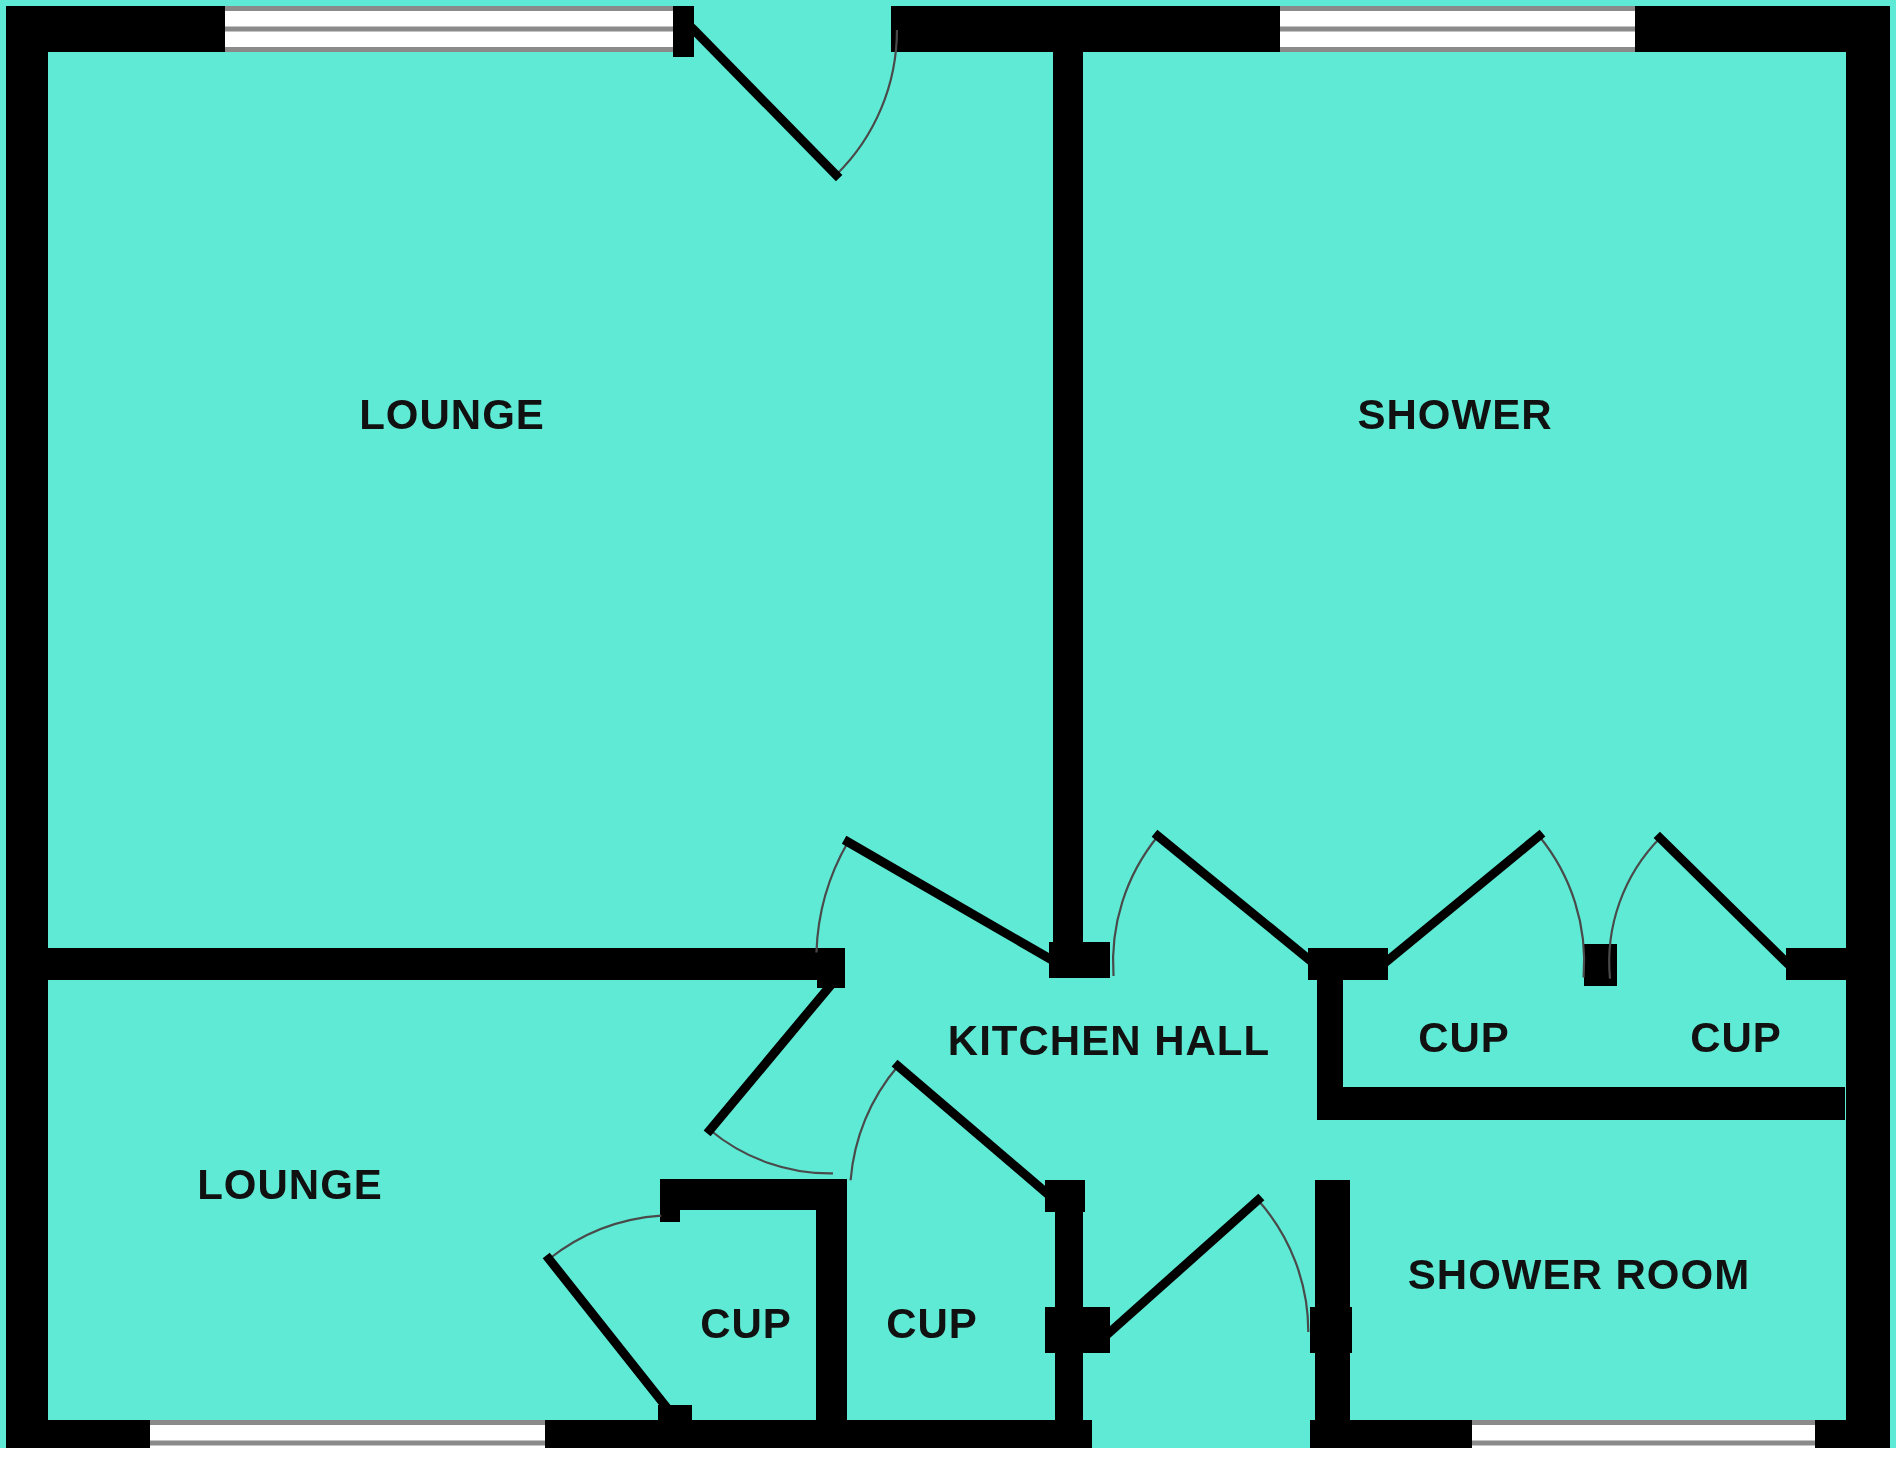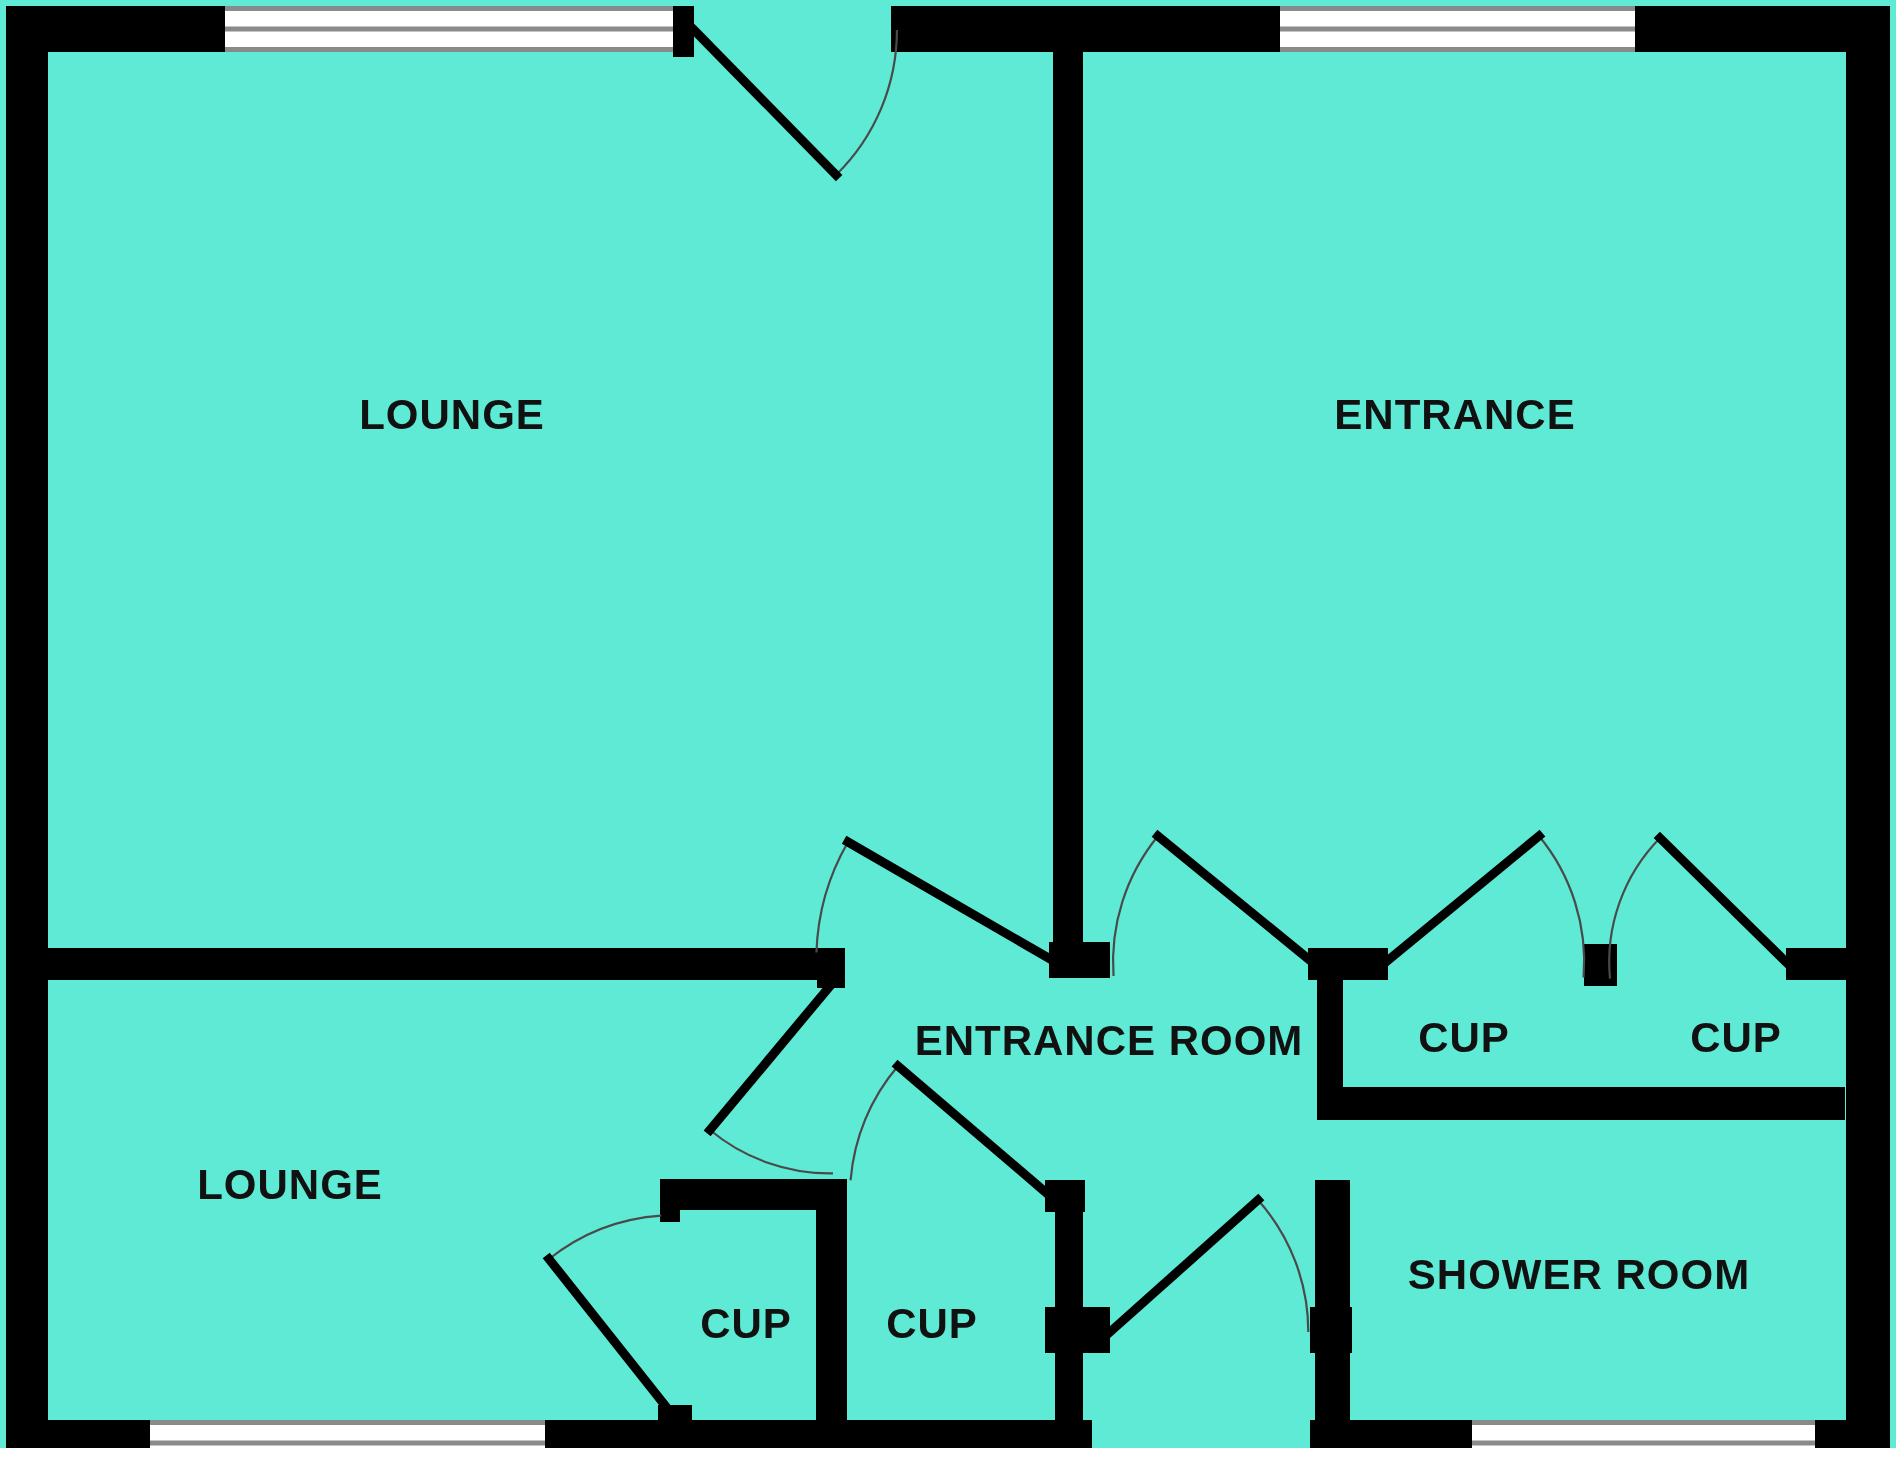--- a/index.html
+++ b/index.html
@@ -117,21 +117,21 @@
           <line x1="1786" y1="962" x2="1660" y2="838" stroke="#000000" stroke-width="9" stroke-linecap="square"></line>
         </g>
         <g>
           <path d="M 1258 1200 A 198.31288409984865 198.31288409984865 0 0 1 1308.3128840998486 1332" fill="none" stroke="#4a4a4a" stroke-width="2.2"></path>
           <line x1="1110" y1="1332" x2="1258" y2="1200" stroke="#000000" stroke-width="9" stroke-linecap="square"></line>
         </g>
       </g>
   </svg>
 
   <div class="room-label" style="left: 452px; top: 415px; color: rgb(17, 17, 17);">LOUNGE</div>
-  <div class="room-label" style="left: 1455px; top: 415px; color: rgb(17, 17, 17);">ENTRANCE</div>
-  <div class="room-label" style="left: 1109px; top: 1041px; color: rgb(17, 17, 17);">ENTRANCE ROOM</div>
+  <div class="room-label" style="left: 1455px; top: 415px; color: rgb(17, 17, 17);">SHOWER</div>
+  <div class="room-label" style="left: 1109px; top: 1041px; color: rgb(17, 17, 17);">KITCHEN HALL</div>
   <div class="room-label" style="left: 290px; top: 1185px; color: rgb(17, 17, 17);">LOUNGE</div>
   <div class="room-label" style="left: 746px; top: 1324px; color: rgb(17, 17, 17);">CUP</div>
   <div class="room-label" style="left: 932px; top: 1324px; color: rgb(17, 17, 17);">CUP</div>
   <div class="room-label" style="left: 1464px; top: 1038px; color: rgb(17, 17, 17);">CUP</div>
   <div class="room-label" style="left: 1736px; top: 1038px; color: rgb(17, 17, 17);">CUP</div>
   <div class="room-label" style="left: 1579px; top: 1275px; color: rgb(17, 17, 17);">SHOWER ROOM</div>
 </div>
 
 </body></html>

